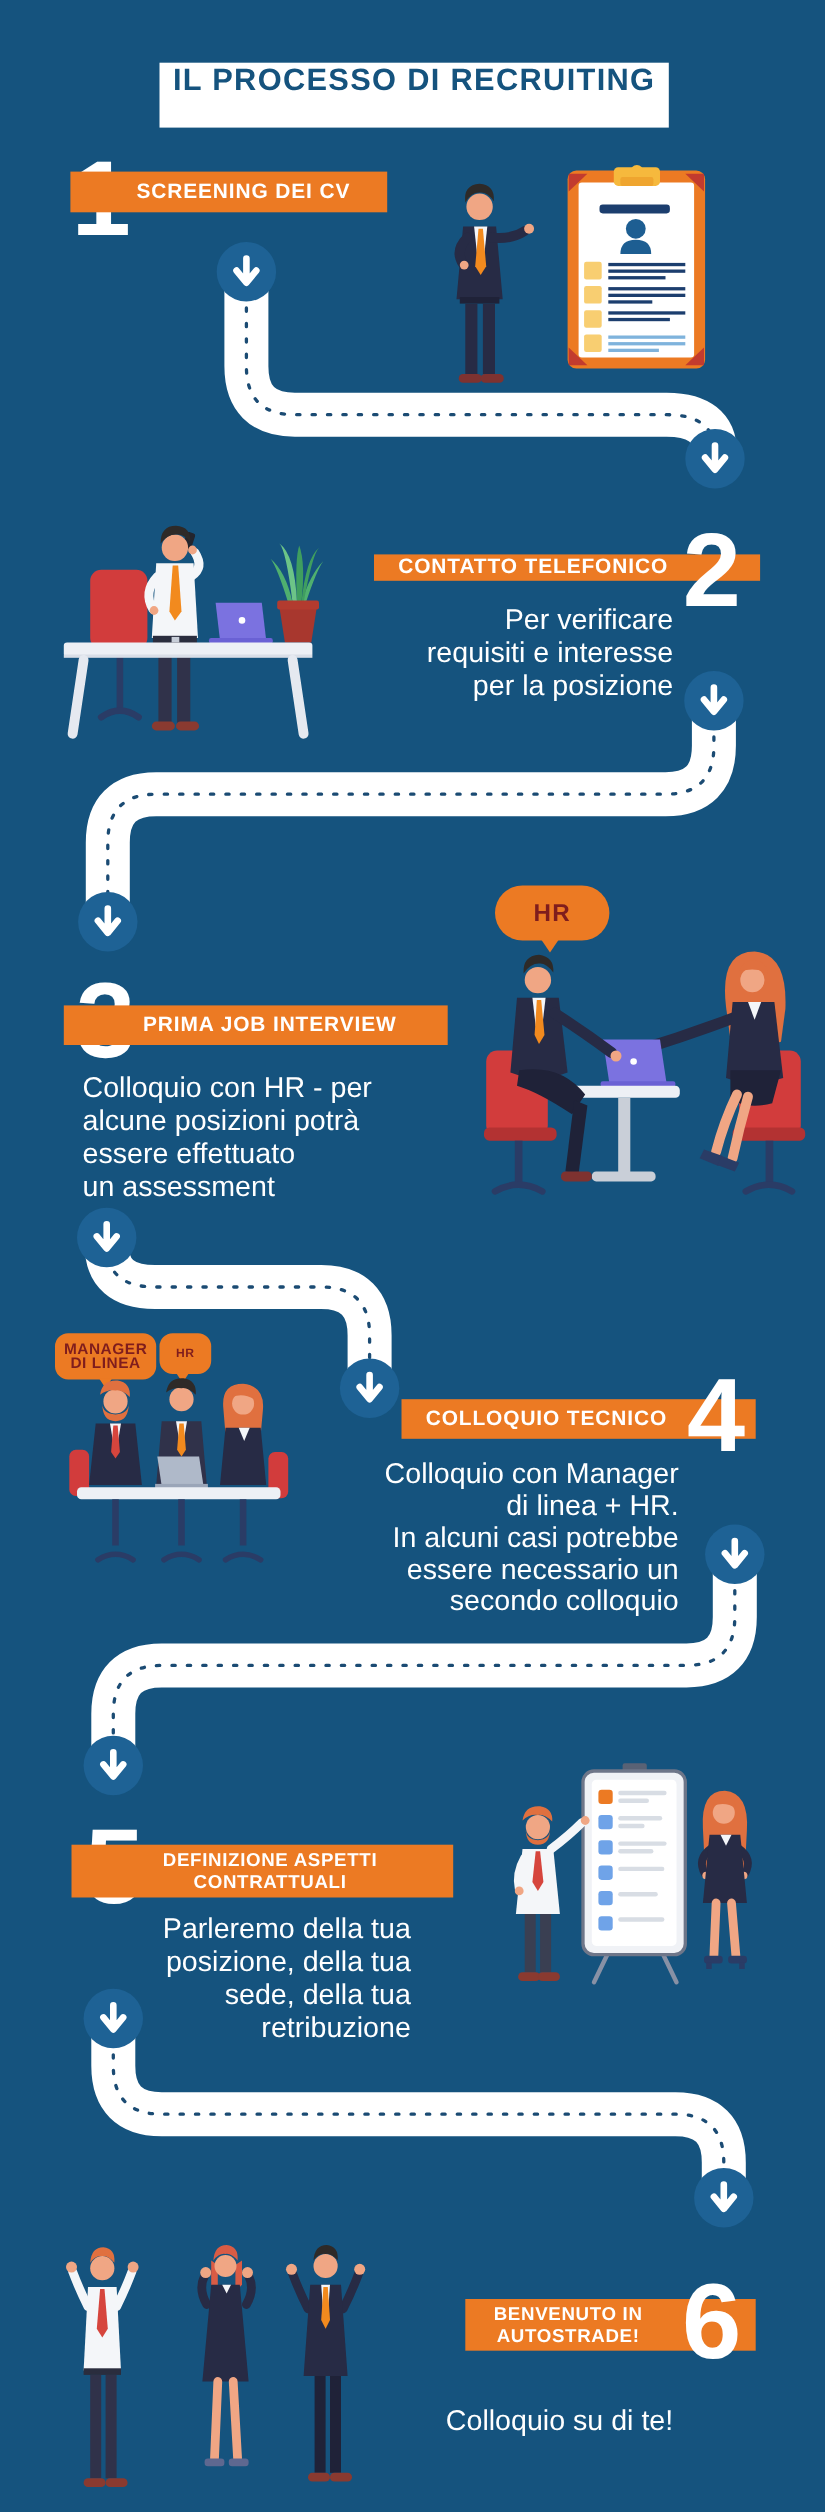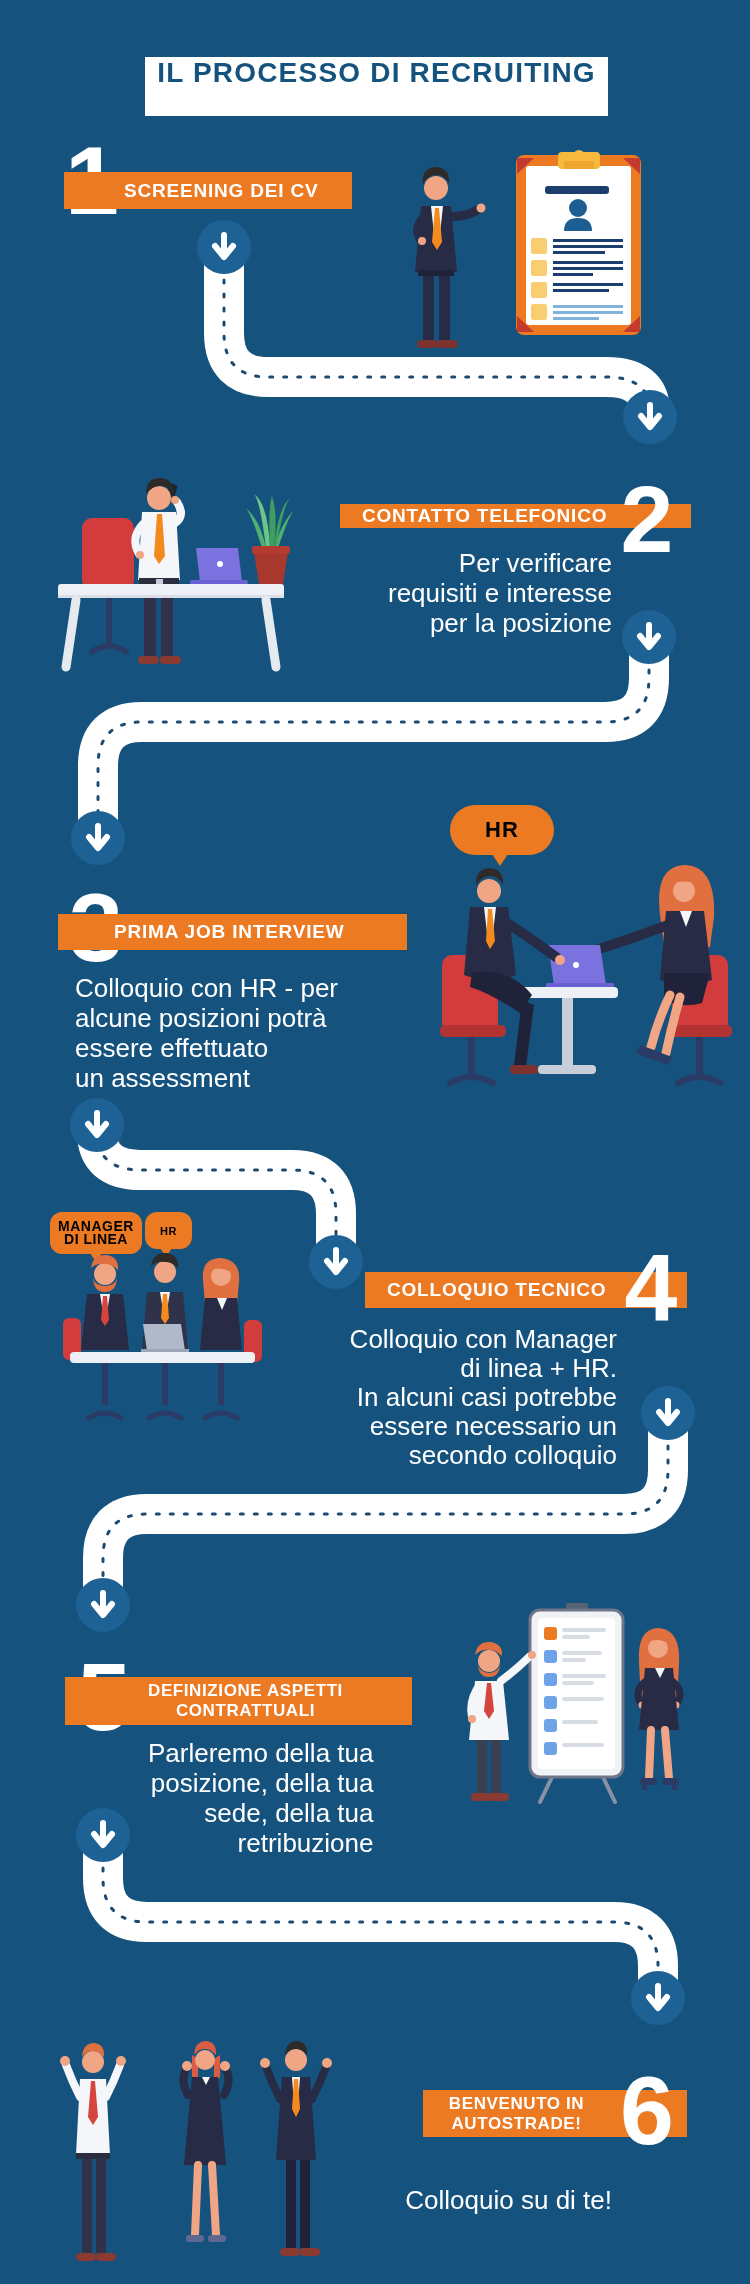--- a/index.html
+++ b/index.html
@@ -10,43 +10,43 @@
   }
   .abs{position:absolute;}
   
   .title-box{position:absolute;left:145px;top:57px;width:463px;height:59px;background:#FFFFFF;
     display:flex;align-items:flex-start;justify-content:center;}
   .title-box span{color:#15537E;font-weight:bold;font-size:28px;letter-spacing:1.2px;white-space:nowrap;}
   
   .banner{position:absolute;background:#EC7A23;color:#FFFFFF;font-weight:bold;display:flex;align-items:center;box-sizing:border-box;}
   .banner span{font-size:19px;letter-spacing:.8px;white-space:pre-line;}
   .banner.two-line span{font-size:17px;line-height:20px;letter-spacing:.6px;text-align:center;}
-  .b1{left:64px;top:172px;width:288px;height:37px;padding-left:60px;}
+  .b1{left:64px;top:156px;width:288px;height:37px;padding-left:60px;}
   .b2{left:340px;top:504px;width:351px;height:24px;padding-left:22px;}
-  .b3{left:58px;top:914px;width:349px;height:36px;padding-left:56px;}
+  .b3{left:58px;top:914px;width:349px;height:36px;padding-left:72px;}
   .b4{left:365px;top:1272px;width:322px;height:36px;padding-left:22px;}
   .b5{left:65px;top:1677px;width:347px;height:48px;padding-left:83px;}
   .b6{left:423px;top:2090px;width:264px;height:47px;padding-right:77px;justify-content:center;text-align:center;}
   
   .num{position:absolute;color:#FFFFFF;font-weight:bold;font-size:97px;line-height:1;width:64px;text-align:center;}
   .n1{left:60px;top:132px;}
   .n2{left:615px;top:472px;font-size:95px;}
   .n3{left:64px;top:879px;}
   .n4{left:619px;top:1240px;font-size:95px;}
   .n5{left:72px;top:1648px;}
   .n6{left:615px;top:2062px;}
   
   .desc{position:absolute;color:#FFFFFF;font-size:26px;line-height:30px;white-space:pre-line;font-weight:500;}
   .d2{right:138px;top:548px;text-align:right;}
   .d3{left:75px;top:973px;text-align:left;}
   .d4{right:133px;top:1325px;text-align:right;line-height:29px;}
   .d5{left:148px;top:1738px;text-align:right;}
   .d6{right:138px;top:2185px;text-align:right;}
   
-  .bubble{position:absolute;background:#EC7A23;color:#000000;font-weight:bold;
+  .bubble{position:absolute;background:#EC7A23;color:#7f1d1d;font-weight:bold;
     display:flex;align-items:center;justify-content:center;text-align:center;box-sizing:border-box;}
   .bubble::after{content:"";position:absolute;top:100%;margin-top:-1px;border:8px solid transparent;border-top:12px solid #EC7A23;}
   .bubble-hr3{left:450px;top:805px;width:104px;height:50px;border-radius:26px;font-size:22px;letter-spacing:1px;}
   .bubble-hr3::after{left:42px;}
   .bubble-mgr{left:50px;top:1212px;width:92px;height:42px;border-radius:12px;font-size:14px;line-height:13px;letter-spacing:.5px;white-space:pre-line;}
   .bubble-mgr::after{left:40px;border-width:6px;border-top-width:9px;}
   .bubble-hr4{left:145px;top:1212px;width:47px;height:37px;border-radius:12px;font-size:11px;letter-spacing:.5px;}
   .bubble-hr4::after{left:15px;border-width:6px;border-top-width:9px;}
   svg{display:block;}
   .roads{position:absolute;left:0;top:0;pointer-events:none;}

